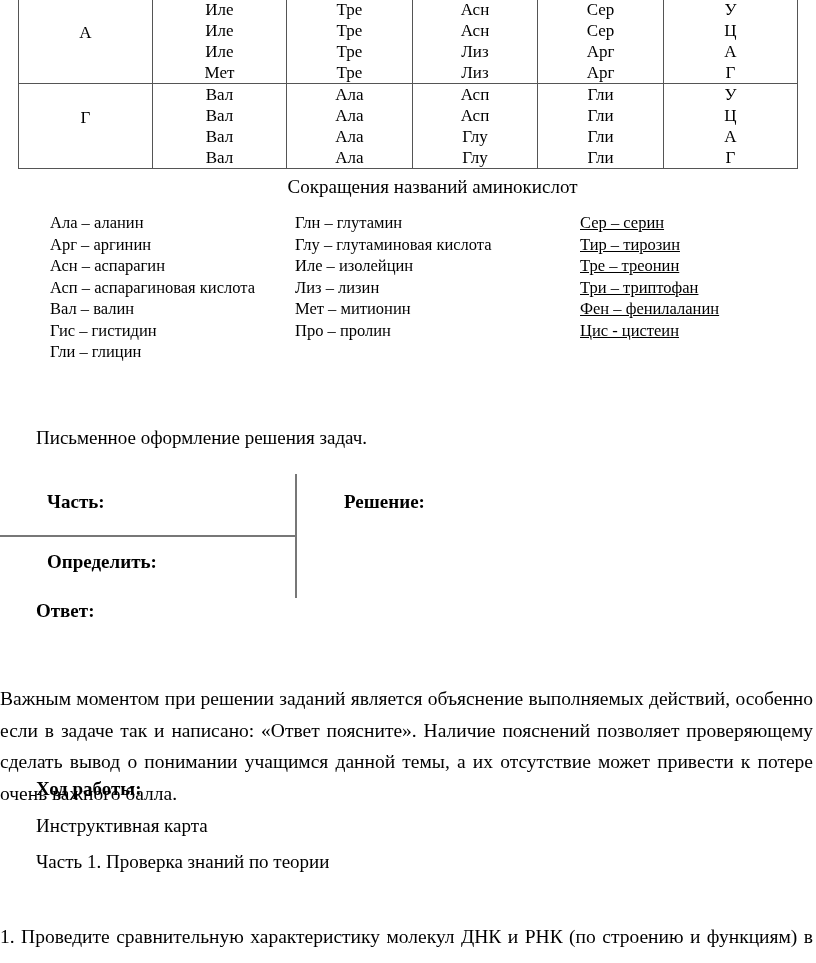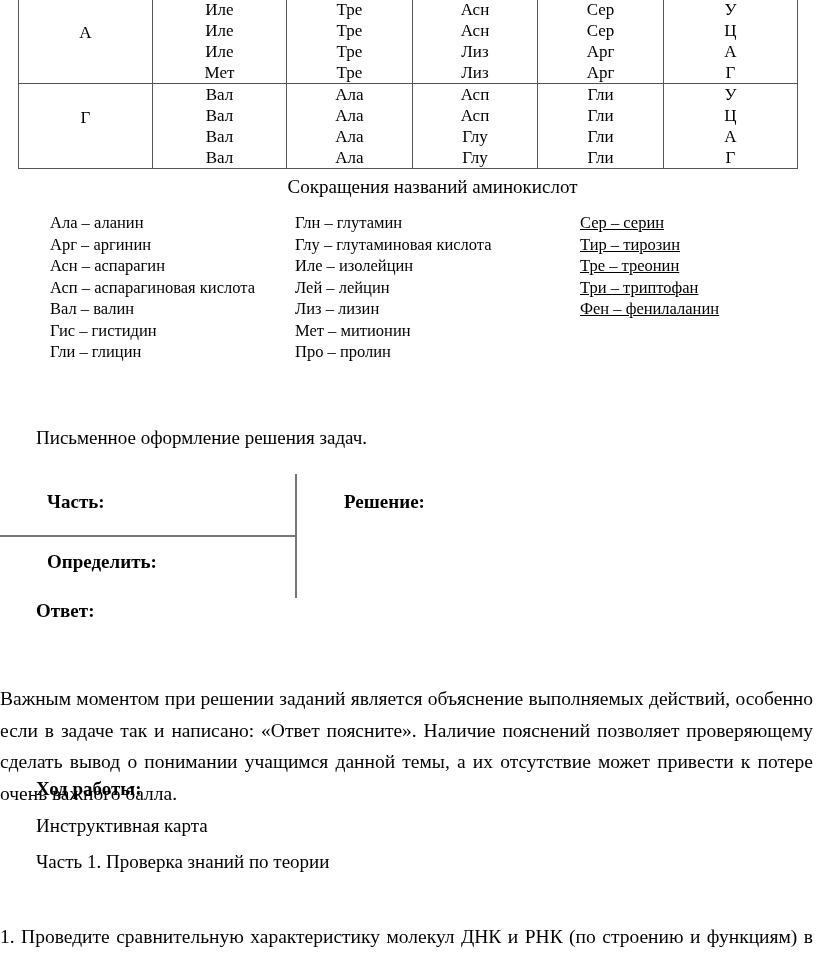--- a/index.html
+++ b/index.html
@@ -133,31 +133,31 @@
     <div>Асн – аспарагин</div>
     <div>Асп – аспарагиновая кислота</div>
     <div>Вал – валин</div>
     <div>Гис – гистидин</div>
     <div>Гли – глицин</div>
   </div>
 <div class="abbr-col" id="col2">
     <div>Глн – глутамин</div>
     <div>Глу – глутаминовая кислота</div>
     <div>Иле – изолейцин</div>
-    <div>Лей – лейцин</div>
     <div>Лиз – лизин</div>
     <div>Мет – митионин</div>
     <div>Про – пролин</div>
   </div>
 <div class="abbr-col" id="col3">
     <div>Сер – серин</div>
     <div>Тир – тирозин</div>
     <div>Тре – треонин</div>
     <div>Три – триптофан</div>
     <div>Фен – фенилаланин</div>
+    <div>Цис - цистеин</div>
   </div>
 
 <div class="line" style="top:427px;">Письменное оформление решения задач.</div>
 
 <div>
   <div class="form-box-vline"></div>
   <div class="form-box-hline"></div>
   <div class="line bold" style="top:491px; left:11px;">Часть:</div>
   <div class="line bold" style="top:491px; left:308px;">Решение:</div>
   <div class="line bold" style="top:551px; left:11px;">Определить:</div>

